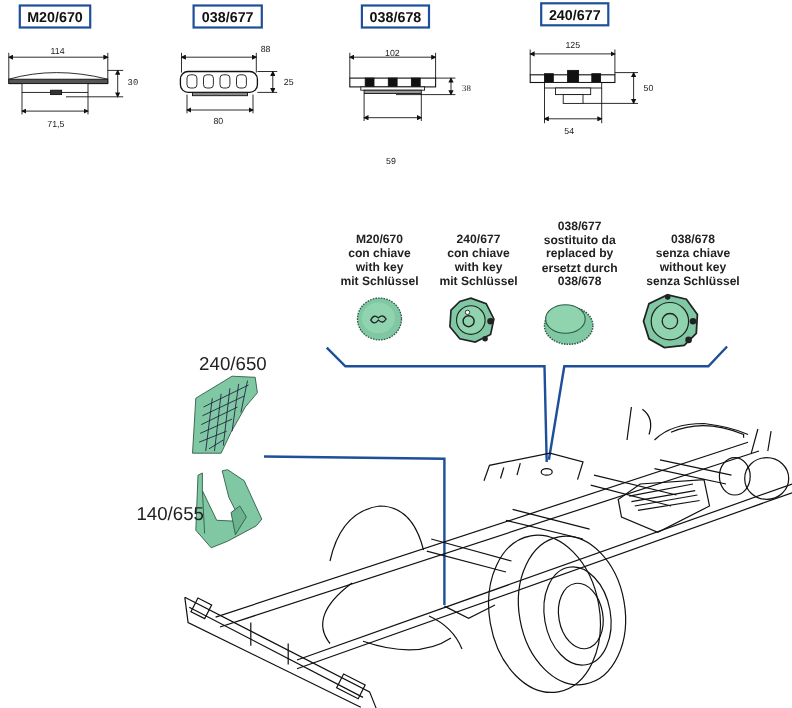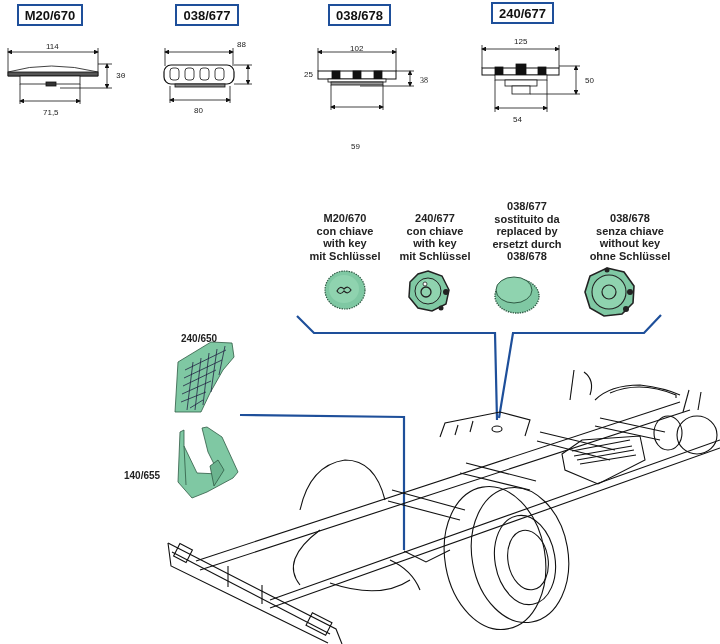--- a/index.html
+++ b/index.html
@@ -1,20 +1,20 @@
 <!DOCTYPE html>
 <html><head>
 <meta charset="utf-8">
 <style>
   html,body{margin:0;padding:0;background:#fff;}
   body{width:720px;height:644px;position:relative;overflow:hidden;font-family:"Liberation Sans",sans-serif;color:#111;}
   .code-box{position:absolute;height:22px;border:2px solid #1e4f9a;background:#fff;font-weight:bold;font-size:13px;display:flex;align-items:center;justify-content:center;box-sizing:border-box;}
   .dim{position:absolute;font-size:8px;font-weight:normal;color:#222;}
   .cap-label{position:absolute;font-weight:bold;font-size:11px;line-height:12.5px;text-align:center;color:#222;}
-  .part-label{position:absolute;font-weight:bold;font-size:10px;color:#222;margin-top:12px;}
+  .part-label{position:absolute;font-weight:normal;font-size:17px;color:#222;}
   svg{position:absolute;left:0;top:0;}
 </style>
 </head>
 <body>
 
 <div class="code-box" style="left:17px;top:4px;width:66px;">M20/670</div>
 <div class="code-box" style="left:175px;top:4px;width:64px;">038/677</div>
 <div class="code-box" style="left:328px;top:4px;width:63px;">038/678</div>
 <div class="code-box" style="left:491px;top:2px;width:63px;">240/677</div>
 
@@ -207,21 +207,21 @@
     <ellipse cx="525" cy="560" rx="30" ry="45" transform="rotate(-10 525 560)"></ellipse>
     <ellipse cx="528" cy="560" rx="20" ry="30" transform="rotate(-10 528 560)"></ellipse>
   </g>
 </svg>
 
 <div class="dim" style="left:46px;top:42px;">114</div>
 <div class="dim" style="left:116px;top:71px;font-family:Liberation Mono, monospace;">30</div>
 <div class="dim" style="left:43px;top:108px;">71,5</div>
 
 <div class="dim" style="left:193px;top:40px;margin-left:44px;">88</div>
-<div class="dim" style="left:258px;top:70px;margin-left:46px;">25</div>
+<div class="dim" style="left:258px;top:70px;">25</div>
 <div class="dim" style="left:194px;top:106px;">80</div>
 
 <div class="dim" style="left:350px;top:44px;">102</div>
 <div class="dim" style="left:420px;top:76px;font-family:Liberation Serif, serif;">38</div>
 <div class="dim" style="left:351px;top:112px;margin-top:30px;">59</div>
 
 <div class="dim" style="left:514px;top:37px;">125</div>
 <div class="dim" style="left:585px;top:76px;">50</div>
 <div class="dim" style="left:513px;top:115px;">54</div>
 
@@ -241,17 +241,17 @@
   <div>038/677</div>
   <div>sostituito da</div>
   <div>replaced by</div>
   <div>ersetzt durch</div>
   <div>038/678</div>
 </div>
 <div class="cap-label" style="left:580px;top:212px;width:100px;">
   <div>038/678</div>
   <div>senza chiave</div>
   <div>without key</div>
-  <div>ohne Schlüssel</div>
+  <div>senza Schlüssel</div>
 </div>
 
 <div class="part-label" style="left:181px;top:321px;">240/650</div>
 <div class="part-label" style="left:124px;top:458px;">140/655</div>
 
 </body></html>

